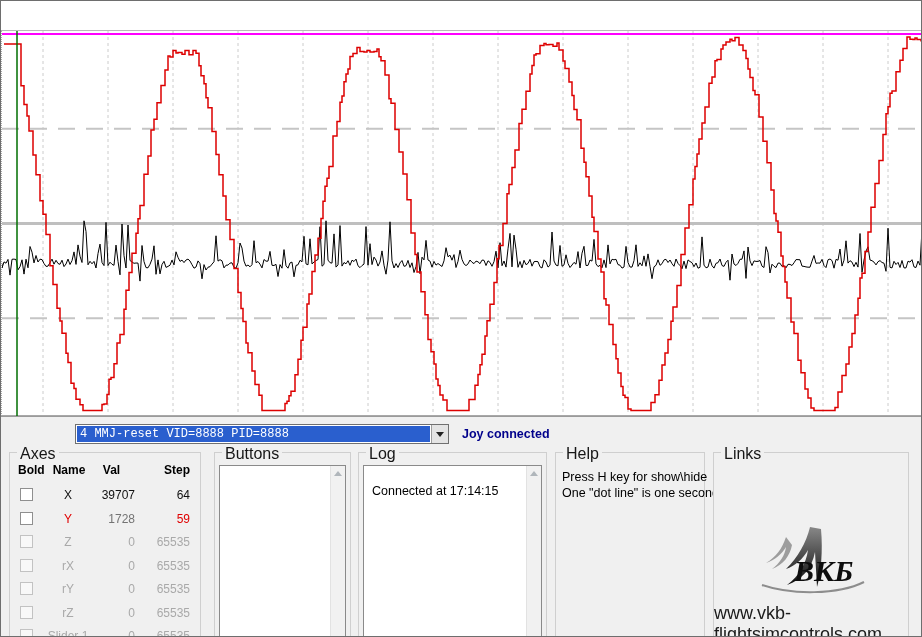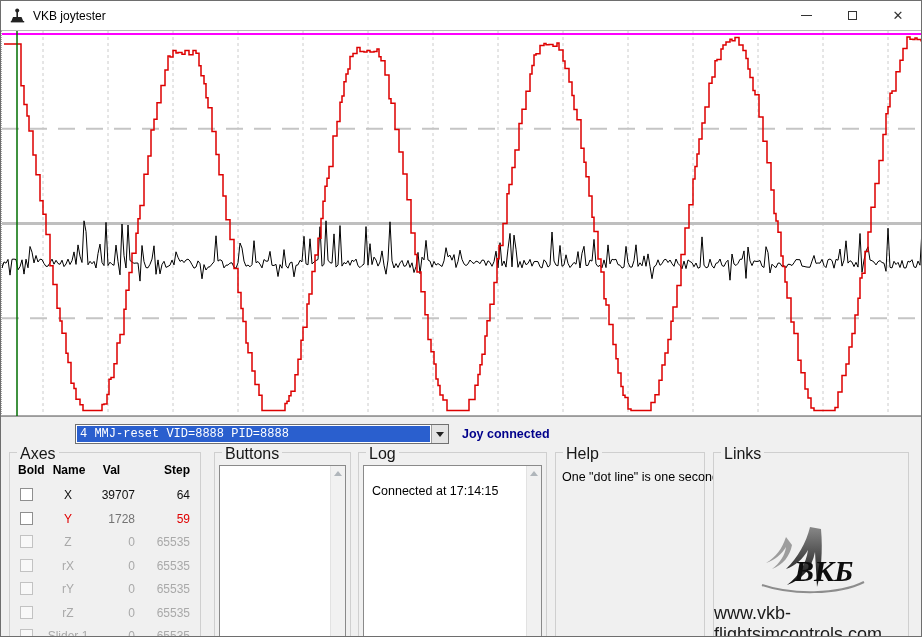--- a/index.html
+++ b/index.html
@@ -64,42 +64,20 @@
   .help-lines{position:absolute;left:6px;top:16px;line-height:16px;font-size:12.5px;color:#000;white-space:nowrap;}
   
   .logo{position:absolute;left:50%;top:72px;transform:translateX(-50%);}
   .link-url{position:absolute;left:0;top:150px;width:100%;text-align:left;font-size:18px;color:#1a1a1a;}
 </style>
 </head>
 <body>
 
 <div class="window">
 
-  <div class="titlebar">
-    <span class="app-icon">
-      <svg width="15" height="15" viewBox="0 0 15 15">
-        <circle cx="7.2" cy="2.6" r="2" fill="#222"></circle>
-        <rect x="6.4" y="3.2" width="1.6" height="5.8" fill="#222"></rect>
-        <path d="M3 9 L11.5 9 L13.2 13 L1.4 13 Z" fill="#222"></path>
-        <rect x="0.8" y="13" width="13.4" height="1.4" fill="#222"></rect>
-      </svg>
-    </span>
-    <span class="title">VKB joytester</span>
-    <div class="caption-btns">
-      <div class="win-btn">
-          <span class="min-glyph"></span>
-        </div>
-      <div class="win-btn">
-          <span class="max-glyph"></span>
-        </div>
-      <div class="win-btn">
-          <span class="close-glyph">✕</span>
-        </div>
-    </div>
-  </div>
 
   <div class="chart">
     <svg id="trace-svg" width="922" height="386" viewBox="0 0 922 386">
         <path d="M41,0V386 M106,0V386 M171,0V386 M236,0V386 M301,0V386 M366,0V386 M431,0V386 M496,0V386 M561,0V386 M626,0V386 M691,0V386 M756,0V386 M821,0V386 M886,0V386 " stroke="#cccccc" stroke-width="1" fill="none" stroke-dasharray="3 3"></path>
         <path d="M0,97.8H922" stroke="#c5c5c5" stroke-width="2" fill="none" stroke-dasharray="17 11"></path>
         <path d="M0,287.3H922" stroke="#c5c5c5" stroke-width="2" fill="none" stroke-dasharray="17 11"></path>
         <path d="M0,192.5H922" stroke="#bfbfbf" stroke-width="3" fill="none"></path>
         <path d="M0,3.0H922" stroke="#ff00ff" stroke-width="2" fill="none"></path>
         <path d="M0,385H922" stroke="#a8a8a8" stroke-width="2" fill="none"></path>
         <path d="M0,232.6 L0,237.0 L2,230.9 L4,232.2 L6,228.4 L8,244.1 L10,228.3 L12,228.1 L14,228.5 L16,238.8 L18,235.7 L20,228.8 L22,243.1 L24,228.2 L26,236.8 L28,215.5 L30,221.2 L32,231.9 L34,224.5 L36,231.0 L38,228.2 L40,228.6 L42,232.5 L44,235.4 L46,235.1 L48,231.6 L50,228.1 L52,233.2 L54,229.3 L56,232.5 L58,233.3 L60,229.2 L62,235.6 L64,233.0 L66,228.1 L68,233.5 L70,229.7 L72,220.9 L74,233.4 L76,213.9 L78,225.2 L80,231.5 L82,189.8 L84,200.5 L86,233.8 L88,230.3 L90,232.8 L92,230.4 L94,237.0 L96,222.5 L98,213.1 L100,231.5 L102,234.6 L104,191.4 L106,234.5 L108,231.2 L110,233.3 L112,234.3 L114,214.1 L116,230.4 L118,243.8 L120,193.0 L122,224.7 L124,237.0 L126,194.0 L128,229.5 L130,231.0 L132,232.3 L134,232.0 L136,232.1 L138,250.1 L140,214.5 L142,230.6 L144,236.6 L146,236.8 L148,233.3 L150,228.1 L152,214.8 L154,243.3 L156,228.9 L158,242.9 L160,233.5 L162,230.3 L164,236.4 L166,235.4 L168,234.2 L170,229.1 L172,233.9 L174,220.8 L176,226.3 L178,230.4 L180,229.1 L182,231.6 L184,229.0 L186,228.1 L188,230.0 L190,233.7 L192,237.2 L194,236.0 L196,229.9 L198,232.6 L200,247.8 L202,233.6 L204,239.0 L206,236.2 L208,235.7 L210,233.1 L212,230.8 L214,204.8 L216,230.1 L218,228.7 L220,229.8 L222,236.9 L224,234.2 L226,234.1 L228,232.1 L230,231.8 L232,236.3 L234,237.2 L236,231.8 L238,212.0 L240,217.1 L242,230.1 L244,235.2 L246,234.0 L248,235.8 L250,233.7 L252,209.7 L254,231.7 L256,230.5 L258,233.2 L260,236.9 L262,228.5 L264,230.2 L266,230.1 L268,220.4 L270,234.3 L272,234.5 L274,233.3 L276,245.5 L278,233.6 L280,237.2 L282,218.6 L284,234.8 L286,237.2 L288,231.9 L290,231.1 L292,245.8 L294,234.4 L296,233.8 L298,229.3 L300,230.8 L302,205.3 L304,232.9 L306,233.8 L308,207.8 L310,232.9 L312,231.0 L314,229.5 L316,228.5 L318,195.7 L320,235.2 L322,233.4 L324,189.8 L326,229.1 L328,231.7 L330,232.1 L332,202.9 L334,236.1 L336,233.9 L338,194.6 L340,235.1 L342,231.5 L344,232.8 L346,229.7 L348,234.3 L350,229.2 L352,230.5 L354,228.1 L356,234.8 L358,236.6 L360,234.5 L362,233.1 L364,195.6 L366,234.2 L368,212.7 L370,233.6 L372,226.1 L374,229.0 L376,235.1 L378,231.0 L380,219.9 L382,234.2 L384,243.2 L386,229.1 L388,190.8 L390,229.8 L392,237.0 L394,232.6 L396,236.5 L398,231.9 L400,229.5 L402,235.3 L404,234.7 L406,229.4 L408,236.5 L410,231.8 L412,241.5 L414,235.7 L416,221.4 L418,242.7 L420,226.2 L422,228.9 L424,209.4 L426,229.0 L428,230.1 L430,236.2 L432,230.4 L434,234.1 L436,232.5 L438,234.0 L440,235.5 L442,229.8 L444,216.7 L446,225.8 L448,224.2 L450,229.2 L452,223.6 L454,236.5 L456,230.3 L458,219.2 L460,228.4 L462,232.9 L464,234.6 L466,232.9 L468,229.0 L470,231.3 L472,232.6 L474,230.1 L476,230.8 L478,232.7 L480,229.1 L482,229.3 L484,234.5 L486,229.8 L488,231.4 L490,235.3 L492,230.6 L494,220.2 L496,236.8 L498,211.7 L500,234.7 L502,230.0 L504,236.1 L506,217.8 L508,202.4 L510,235.9 L512,204.1 L514,218.2 L516,236.3 L518,230.5 L520,236.8 L522,229.3 L524,233.7 L526,232.4 L528,228.4 L530,235.2 L532,230.7 L534,230.4 L536,230.7 L538,235.8 L540,237.0 L542,228.8 L544,231.0 L546,236.1 L548,234.2 L550,201.0 L552,230.0 L554,234.1 L556,234.8 L558,214.5 L560,235.3 L562,233.9 L564,223.8 L566,232.4 L568,236.5 L570,234.0 L572,231.4 L574,233.2 L576,220.6 L578,237.0 L580,222.2 L582,215.3 L584,234.5 L586,234.4 L588,229.0 L590,230.1 L592,208.4 L594,232.9 L596,235.6 L598,234.3 L600,236.8 L602,228.9 L604,236.6 L606,213.9 L608,232.9 L610,228.3 L612,228.8 L614,228.3 L616,233.6 L618,234.2 L620,237.1 L622,236.0 L624,215.4 L626,231.5 L628,236.0 L630,236.1 L632,229.6 L634,213.8 L636,235.4 L638,231.8 L640,234.8 L642,224.9 L644,235.3 L646,222.9 L648,235.4 L650,247.7 L652,235.8 L654,234.3 L656,228.8 L658,234.3 L660,232.7 L662,228.9 L664,228.3 L666,231.5 L668,229.0 L670,232.7 L672,235.3 L674,228.0 L676,232.4 L678,234.6 L680,237.8 L682,230.1 L684,237.6 L686,228.9 L688,230.5 L690,231.7 L692,235.7 L694,232.0 L696,237.2 L698,236.3 L700,205.9 L702,234.1 L704,236.8 L706,236.0 L708,228.2 L710,234.7 L712,237.1 L714,232.3 L716,231.7 L718,228.0 L720,234.5 L722,235.4 L724,231.3 L726,229.2 L728,249.2 L730,223.0 L732,233.0 L734,234.5 L736,232.3 L738,228.3 L740,228.2 L742,219.9 L744,247.4 L746,216.0 L748,229.9 L750,234.6 L752,229.9 L754,230.4 L756,230.4 L758,229.5 L760,235.2 L762,236.5 L764,215.7 L766,221.6 L768,242.0 L770,233.2 L772,235.3 L774,236.6 L776,232.1 L778,232.2 L780,235.5 L782,234.4 L784,236.8 L786,233.3 L788,233.4 L790,234.5 L792,231.8 L794,228.6 L796,228.6 L798,228.8 L800,235.1 L802,235.4 L804,235.9 L806,236.2 L808,236.2 L810,230.1 L812,224.5 L814,232.3 L816,232.0 L818,232.1 L820,228.4 L822,234.5 L824,236.6 L826,228.8 L828,228.0 L830,229.6 L832,237.2 L834,228.4 L836,229.2 L838,218.0 L840,235.1 L842,229.2 L844,209.8 L846,232.1 L848,229.7 L850,231.1 L852,235.6 L854,231.3 L856,236.1 L858,202.5 L860,241.3 L862,229.0 L864,220.2 L866,215.8 L868,229.0 L870,229.7 L872,231.1 L874,233.9 L876,230.7 L878,229.6 L880,231.5 L882,232.2 L884,240.3 L886,197.2 L888,236.3 L890,236.9 L892,230.3 L894,233.5 L896,231.4 L898,236.5 L900,229.5 L902,236.9 L904,236.9 L906,230.2 L908,231.1 L910,228.7 L912,235.9 L914,236.5 L916,230.1 L918,234.2 L920,198.3 L922,236.8" stroke="#000000" stroke-width="1" fill="none"></path>
@@ -187,20 +165,21 @@
         <div class="log-text">Connected at 17:14:15</div>
         <div class="scrollbar">
           <span class="sb-up"></span>
         </div>
       </div>
     </div>
 
     <div class="gbox gb-help">
       <span class="glabel">Help</span>
       <div class="help-lines">
+        <div>Press H key for show\hide</div>
         <div>One "dot line" is one second</div>
       </div>
     </div>
 
     <div class="gbox gb-links">
       <span class="glabel">Links</span>
       <div class="logo">
         <svg width="150" height="72" viewBox="0 0 150 72">
           <defs>
             <linearGradient id="lg" x1="0" y1="0" x2="0" y2="1">

